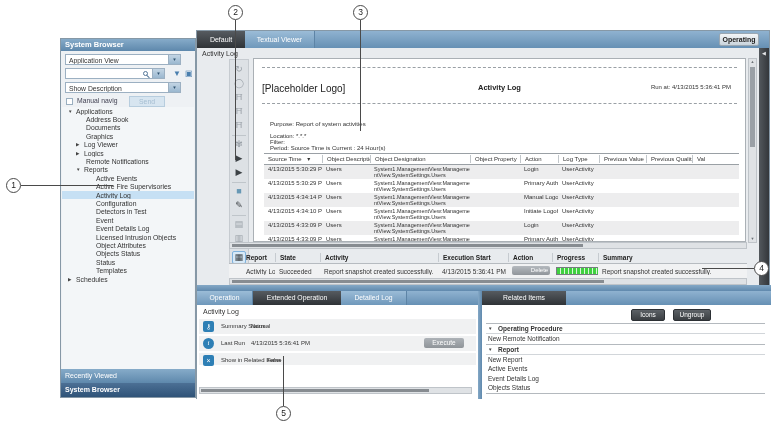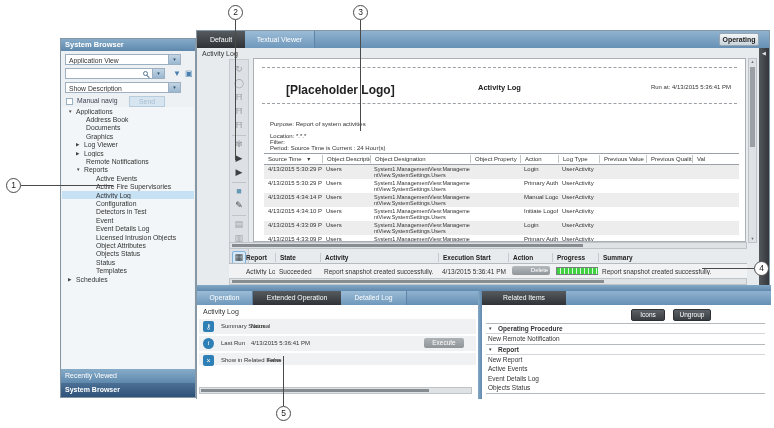--- a/index.html
+++ b/index.html
@@ -40,21 +40,21 @@
   .viewlabel{position:absolute;left:5px;top:19px;font-size:7px;color:#333}
 
   .vtb{position:absolute;left:32px;top:28px;width:20px;height:233px;background:#dde1e5;border:1px solid #c6cbd0;display:flex;flex-direction:column;align-items:center;padding-top:3px}
   .vicon{width:14px;height:13px;font-size:9px;line-height:13px;text-align:center;margin-bottom:1px;flex:none}
   .vicon.gray{color:#9aa1a8}.vicon.dark{color:#3c4145}.vicon.steel{color:#6798b5}
   .vicon.selected{background:#d7e9f7;border:1px solid #7fb2dc;border-radius:2px;line-height:11px}
   .vsep{width:14px;height:1px;background:#bfc5ca;margin:2px 0;flex:none}
 
   .page{position:absolute;left:56px;top:27px;width:493px;height:184px;background:#fff;border:1px solid #aab0b5;overflow:hidden}
   .dash{position:absolute;left:8px;right:8px;border-top:1px dashed #9aa0a5}
-  .rlogo{position:absolute;left:32px;top:24px;font-size:12px;font-weight:bold;color:#222}
+  .rlogo{position:absolute;left:8px;top:24px;font-size:10px;font-weight:normal;color:#222}
   .rtitle{position:absolute;left:0;right:0;top:24px;text-align:center;font-size:7.5px;font-weight:bold;color:#222}
   .rrun{position:absolute;right:14px;top:25px;font-size:6px;color:#333}
   .rinfo{position:absolute;left:16px;font-size:6px;color:#333;white-space:nowrap}
   .rtable{position:absolute;left:10px;right:6px;top:94px}
   .rhead{display:grid;grid-template-columns:58px 48px 100px 50px 38px 41px 47px 46px 1fr;border-top:1px solid #9aa0a5;border-bottom:1px solid #9aa0a5;height:12px;align-items:center;font-size:6px;color:#333}
   .rhead span{padding-left:4px;border-left:1px solid #c2c7cb;height:8px;line-height:8px;white-space:nowrap;overflow:hidden}
   .rhead span:first-child{border-left:none}
   .rrow{display:grid;grid-template-columns:58px 48px 100px 50px 38px 41px 47px 46px 1fr;font-size:6px;color:#333;min-height:14px}
   .rrow:nth-child(odd){background:#ededee}
   .rrow span{padding:1px 0 0 4px;white-space:nowrap;overflow:hidden}

